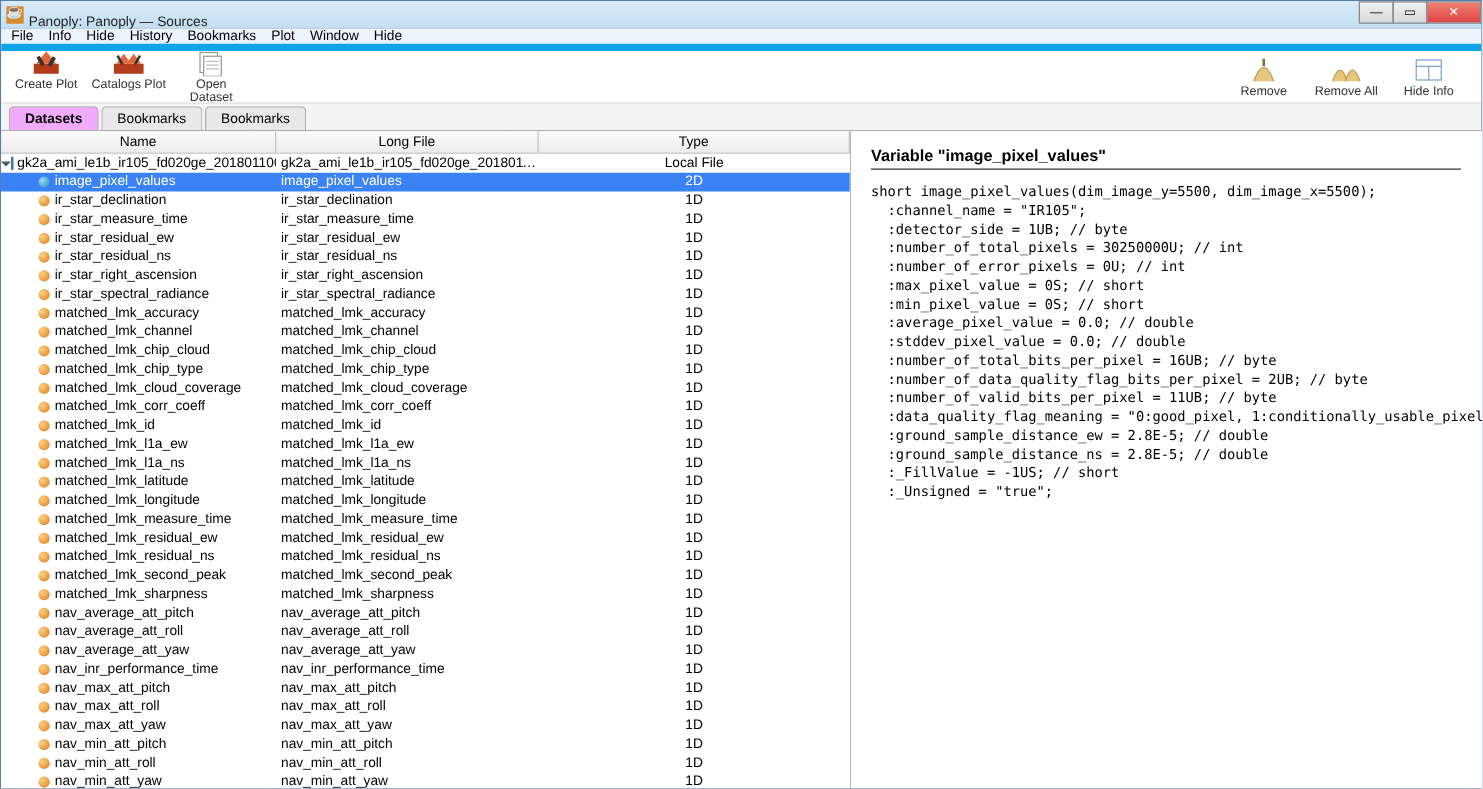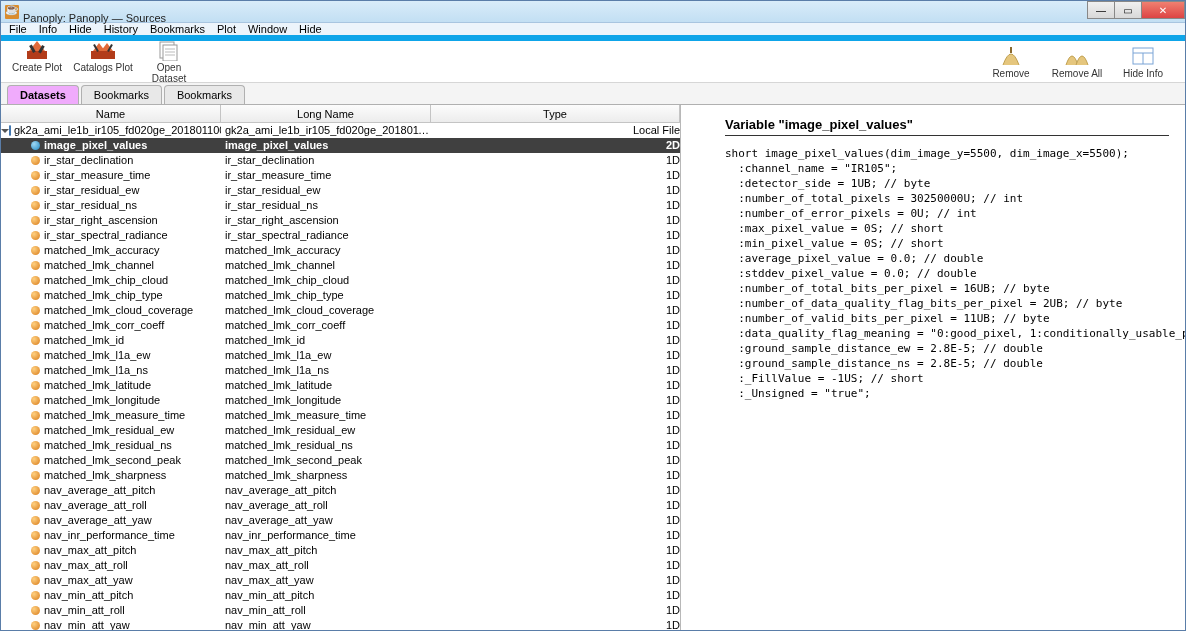--- a/index.html
+++ b/index.html
@@ -14,34 +14,34 @@
 .win-btn.close { background: linear-gradient(#f08070,#d44); color: #fff; width: 44px; }
 .menubar { height: 18px; background: #ecf4fb; border-bottom: 6px solid #0ea5e9; display: flex; align-items: center; padding: 0 2px; }
 .menu-item { padding: 2px 6px; cursor: pointer; }
 .toolbar { height: 42px; background: #fff; border-bottom: 1px solid #d6d6d6; display: flex; align-items: center; padding: 2px 6px; }
 .tool-btn { width: 60px; text-align: center; cursor: pointer; font-size: 10px; color: #333; margin-right: 6px;}
 .tool-btn .ticon { width: 24px; height: 22px; margin: 0 auto 1px; }
 .spacer { flex: 1; }
 .tabs { height: 22px; background: #f4f4f4; border-bottom: 1px solid #b0b0b0; display: flex; align-items: flex-end; padding-left: 6px; }
 .tab { padding: 3px 12px; border: 1px solid #b0b0b0; border-bottom: none; border-radius: 4px 4px 0 0; background: #e8e8e8; margin-right: 2px; cursor: pointer; font-size: 11px; }
 .tab.active { background: #f0abfc; font-weight: bold; }
-.content { flex: 1; display: flex; overflow: hidden; gap: 28px; }
+.content { flex: 1; display: flex; overflow: hidden; }
 .left-pane { width: 680px; display: flex; flex-direction: column; border-right: 1px solid #b8b8b8; position: relative;}
 .tbl-head { height: 18px; background: linear-gradient(#fcfcfc,#ececec); border-bottom: 1px solid #c4c4c4; display: flex; }
 .th { border-right: 1px solid #c4c4c4; text-align: center; line-height: 18px; font-size: 11px; }
 .th.name { width: 220px; } .th.long { width: 210px; } .th.type { flex: 1; }
 .tbl-body { flex: 1; overflow-y: scroll; background: #fff; }
 .row { display: flex; height: 15px; line-height: 15px; white-space: nowrap; }
 .row .cell { overflow: hidden; text-overflow: ellipsis; font-size: 11px; }
 .row .cname { width: 220px; padding-left: 4px; display: flex; align-items: center; }
 .row .clong { width: 210px; padding-left: 4px; }
-.row .ctype { flex: 1; text-align: right; }
+.row .ctype { flex: 1; text-align: center; }
 .row.file .cname { padding-left: 2px; }
 .row.var .cname { padding-left: 30px; }
-.row.sel { background: #404040; color: #fff; font-weight: bold; }
+.row.sel { background: #3b82f6; color: #fff; }
 .tri { width: 0; height: 0; border-left: 4px solid #555; border-top: 4px solid transparent; border-bottom: 4px solid transparent; display: inline-block; margin-right: 2px; transform: rotate(90deg);}
 .ficon { width: 12px; height: 11px; background:#7aa4d6; border:1px solid #4478b0; display:inline-block; margin-right: 3px; border-radius: 1px;}
 .vicon { width: 9px; height: 9px; background: radial-gradient(circle at 3px 3px,#ffd080,#d87c1a); border-radius: 50%; display:inline-block; margin-right: 4px; flex-shrink:0;}
 .vicon.geo2d { background: radial-gradient(circle at 3px 3px,#a0d8f3,#2089c3);}
 .right-pane { flex: 1; overflow: auto; padding: 12px 16px; background: #fff; }
 .var-title { font-size: 13px; font-weight: bold; border-bottom: 1px solid #333; padding-bottom: 3px; margin-bottom: 10px; }
 .var-dump { font-family: "Consolas", monospace; font-size: 11px; line-height: 15px; white-space: pre; }
 .svgico { display:block; margin:0 auto;}
 </style>
 </head>
@@ -125,21 +125,21 @@
   <div class="tabs" id="tabs">
       <div class="tab active">Datasets</div>
       <div class="tab">Bookmarks</div>
       <div class="tab">Bookmarks</div>
     </div>
 
   <div class="content">
     <div class="left-pane">
       <div class="tbl-head">
         <div class="th name">Name</div>
-        <div class="th long">Long Name</div>
+        <div class="th long">Long File</div>
         <div class="th type">Type</div>
       </div>
       <div class="tbl-body" id="tbody">
           <div class="row file">
             <div class="cell cname">
               <span class="tri"></span>
               <span class="ficon"></span>
               <span>gk2a_ami_le1b_ir105_fd020ge_201801100200…</span>
             </div>
             <div class="cell clong">gk2a_ami_le1b_ir105_fd020ge_201801100200.nc</div>

